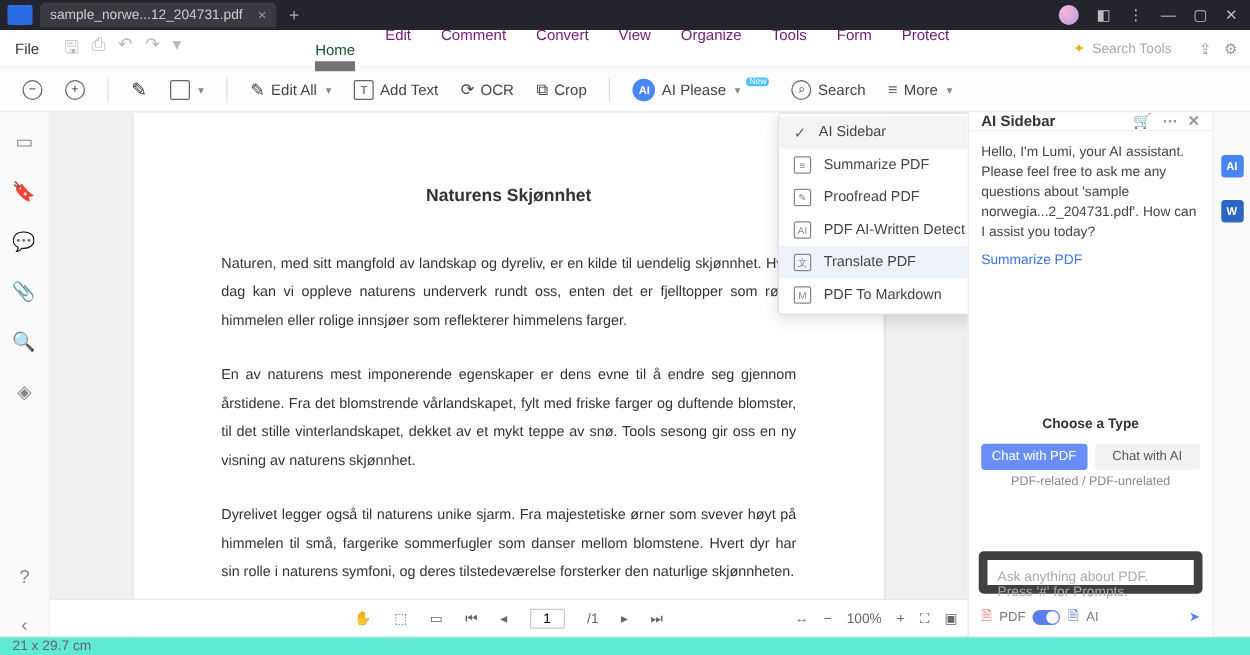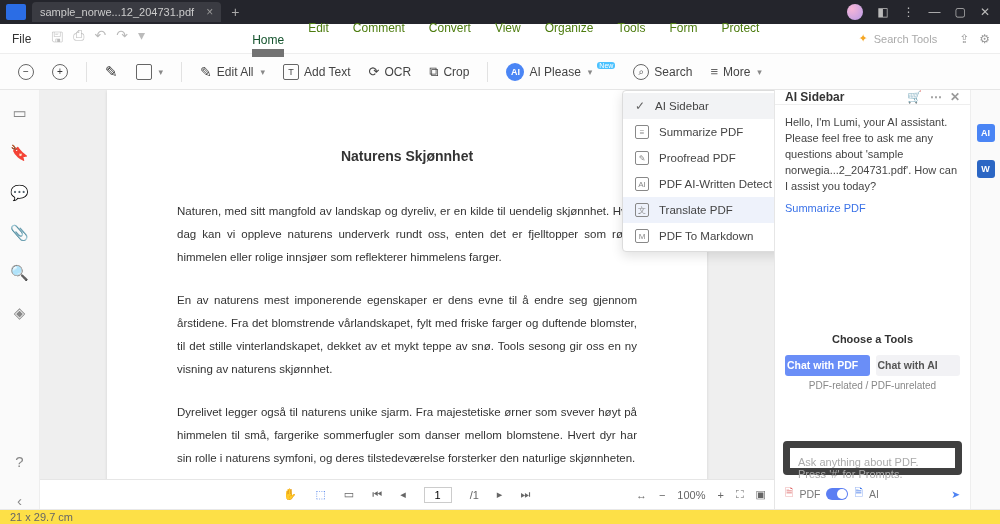--- a/index.html
+++ b/index.html
@@ -9,21 +9,21 @@
 .tab { background: #3a3b42; color: #ccc; height: 20px; display: flex; align-items: center; padding: 0 8px; border-radius: 4px 4px 0 0; font-size: 11px; gap: 12px; }
 .tab .close-x { color: #999; font-size: 12px; }
 .plus-tab { color: #aaa; margin-left: 10px; font-size: 14px; }
 .titlebar-right { margin-left: auto; display: flex; align-items: center; gap: 14px; padding-right: 10px; color: #bbb; }
 .avatar-circle { width: 16px; height: 16px; border-radius: 50%; background: radial-gradient(circle at 30% 30%, #f7b6d7, #b89be6); }
 .menubar { height: 30px; background: #fff; border-bottom: 1px solid #eee; display: flex; align-items: center; }
 .file-btn { padding: 0 12px; font-size: 12px; color: #333; }
 .qat { display: flex; gap: 10px; color: #bbb; padding: 0 8px; }
 .qat span { font-size: 14px; }
 .menu-center { flex: 1; display: flex; justify-content: center; gap: 24px; font-size: 12px; }
-.menu-item { color: #4d7c0f; padding-bottom: 2px; }
+.menu-item { color: #701a75; padding-bottom: 2px; }
 .menu-item.active { color: #14532d; border-bottom: 8px solid #737373; margin-top: 12px; }
 .search-tools { display: flex; align-items: center; gap: 6px; color: #aaa; font-size: 11px; padding-right: 12px;}
 .star-icn { color:#f5a623;}
 .menubar-right-icons { display:flex; gap:10px; padding:0 10px; color:#999;}
 .toolbar { height: 36px; background: #fdfdfd; border-bottom: 1px solid #e6e6e6; display: flex; align-items: center; }
 .tool-grp { display: flex; align-items: center; gap: 18px; padding: 0 18px; }
 .sep { width: 1px; height: 20px; background: #e2e2e2; }
 .tool { display: flex; align-items: center; gap: 5px; font-size: 12px; color: #444; }
 .icon-box { width:16px; height:16px; border:1.4px solid #666; border-radius:2px; }
 .icon-round { width:16px; height:16px; border:1.6px solid #666; border-radius:50%; display:flex;align-items:center;justify-content:center;font-size:10px;}
@@ -46,32 +46,32 @@
 .dd-icon { width: 14px; height: 14px; border:1.2px solid #888; border-radius:2px; display:flex;align-items:center;justify-content:center;font-size:8px;color:#888;}
 .dd-check { color:#666; font-size:12px;}
 
 .right-panel { width: 196px; background: #fff; border-left: 1px solid #e6e6e6; display: flex; flex-direction: column; }
 .rp-header { height: 30px; display:flex; align-items:center; padding:0 10px; font-size:12px; font-weight:600; border-bottom:1px solid #eee; gap:8px;}
 .rp-header .sp{flex:1;}
 .rp-body { padding: 10px 8px 6px 10px; font-size: 11px; color: #444; line-height: 1.45; }
 .rp-link { color: #3a72e8; font-size: 11px; margin-top: 6px; display:inline-block;}
 .choose-type { text-align:center; font-size:11px; font-weight:600; margin-top:110px;}
 .chat-btns { display:flex; gap:6px; margin: 10px 10px 4px 10px;}
-.chat-btn { flex:1; text-align:left; font-size:10.5px; padding:4px 2px; border-radius:3px; line-height:1.25;font-weight:bold;}
+.chat-btn { flex:1; text-align:center; font-size:10.5px; padding:4px 2px; border-radius:3px; line-height:1.25;}
 .chat-btn.primary{ background:#6a8ef7; color:#fff;}
 .chat-btn.secondary{ background:#f2f2f5; color:#555;}
 .rel-unrel{ text-align:center; font-size:10px; color:#888; margin-bottom:22px;}
 .ask-box { margin: 28px 8px 6px 8px; border:7px solid #404040; border-radius:4px; padding:8px; font-size:11px; color:#aaa; height:34px;}
 .rp-footer { display:flex; align-items:center; padding:4px 10px 8px 10px; gap:6px; font-size:10.5px; color:#777;}
 .toggle{ width:22px;height:12px;background:#5b7ef3;border-radius:6px;position:relative;}
 .toggle::after{content:"";position:absolute;right:1px;top:1px;width:10px;height:10px;background:#fff;border-radius:50%;}
 .send-icon{margin-left:auto;color:#4e83f3;}
 .far-rail { width: 30px; background:#fafafa; border-left:1px solid #eee; display:flex; flex-direction:column; align-items:center; padding-top:34px; gap:18px;}
 .far-rail .sqicon{ width:18px;height:18px;border-radius:3px;display:flex;align-items:center;justify-content:center;font-size:9px;font-weight:bold;color:#fff;}
-.statusbar { height: 15px; background:#fde047; border-top:1px solid #e8e8e8; display:flex; align-items:center; font-size:11px; color:#666; padding:0 10px; gap:14px;}
+.statusbar { height: 15px; background:#5eead4; border-top:1px solid #e8e8e8; display:flex; align-items:center; font-size:11px; color:#666; padding:0 10px; gap:14px;}
 .statusbar .sp{flex:1;}
 .pagefooter { position:absolute; bottom:0; left:0; right:0; height:30px; background:#fff; border-top:1px solid #e6e6e6; display:flex; align-items:center; justify-content:center; gap:18px; font-size:11px; color:#666;}
 .pageinput{ width:28px; border:1px solid #ccc; height:16px; text-align:center; font-size:11px;}
 .zoom-right{ position:absolute; right:8px; display:flex; align-items:center; gap:12px;}
 </style>
 </head>
 <body>
 
 <div class="titlebar">
   <div class="app-icon"></div>
@@ -247,21 +247,21 @@
       <span>AI Sidebar</span>
       <div class="sp"></div>
       <span style="color:#f5a623;">🛒</span>
       <span style="color:#999;">⋯</span>
       <span style="color:#999;">✕</span>
     </div>
     <div class="rp-body">
       <div>Hello, I'm Lumi, your AI assistant. Please feel free to ask me any questions about 'sample norwegia...2_204731.pdf'. How can I assist you today?</div>
       <a class="rp-link">Summarize PDF</a>
     </div>
-    <div class="choose-type">Choose a Tools</div>
+    <div class="choose-type">Choose a Type</div>
     <div class="chat-btns">
       <div class="chat-btn primary">Chat with PDF</div>
       <div class="chat-btn secondary">Chat with AI</div>
     </div>
     <div class="rel-unrel">PDF-related / PDF-unrelated</div>
     <div class="ask-box">Ask anything about PDF. Press '#' for Prompts.</div>
     <div class="rp-footer">
       <span style="color:#d66;">🗎</span>
         <span>PDF</span>
       <div class="toggle"></div>

